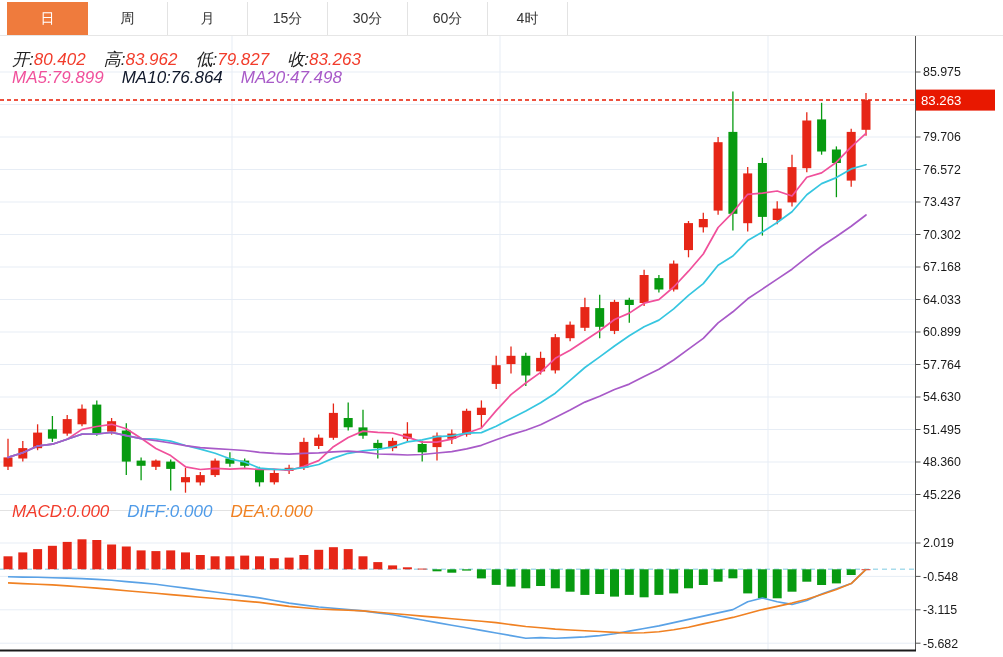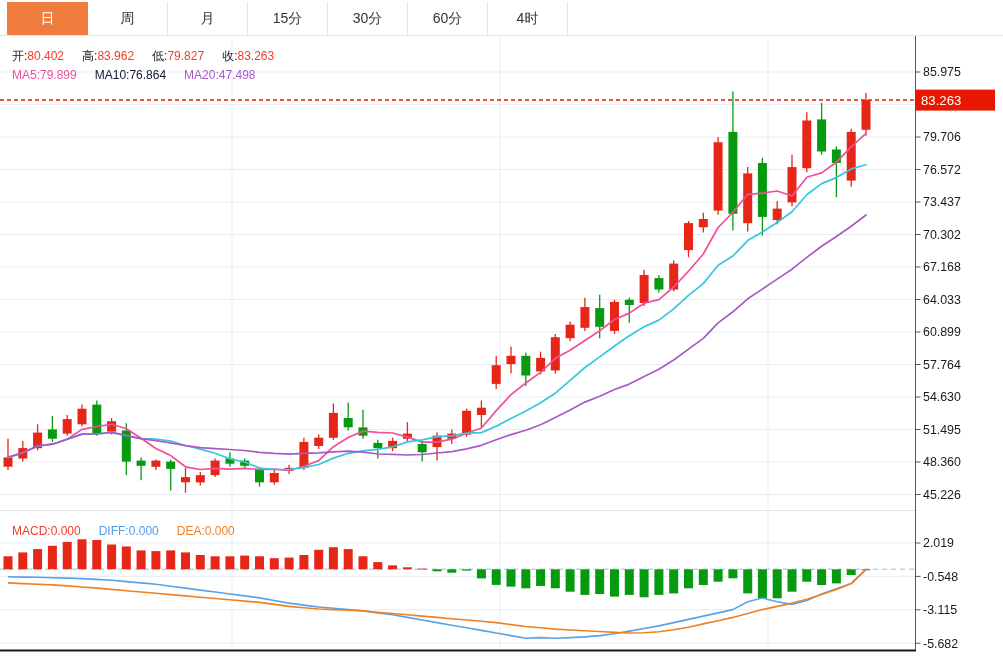--- a/index.html
+++ b/index.html
@@ -5,30 +5,30 @@
   html,body{margin:0;padding:0;background:#fff;}
   .stage{position:relative;width:1003px;height:657px;background:#fff;overflow:hidden;
          font-family:"Liberation Sans","DejaVu Sans",sans-serif;}
   #chart-svg{position:absolute;left:0;top:0;}
   .tabbar{position:absolute;left:7px;top:2px;display:flex;height:33px;z-index:5;}
   .tabbar-underline{position:absolute;left:0;top:35px;width:1003px;height:1px;background:#e6e6e6;z-index:4;}
   .tab{width:79px;height:33px;line-height:33px;text-align:center;font-size:14px;color:#333;
        background:#fff;border-right:1px solid #e3e3e3;cursor:pointer;user-select:none;}
   .tab.first{border-left:1px solid #e3e3e3;}
   .tab.active{background:#ef7b3d;color:#fff;border-color:#ef7b3d;}
-  .row{position:absolute;z-index:6;white-space:nowrap;font-size:12px;}
+  .row{position:absolute;z-index:6;white-space:nowrap;font-size:17px;font-style:italic;}
   .row .lbl{color:#222;}
   .row .val{margin-right:18px;}
   .ohlc{left:12px;top:48px;}
   .ohlc .val{color:#f23c2b;}
   .ma-row{left:12px;top:68px;}
   .ma5{color:#f0509b;text-align:right;}
   .ma10{color:#0f172a;}
   .ma20{color:#a85ac8;}
-  .macd-row{left:12px;top:524px;}
+  .macd-row{left:12px;top:502px;}
   .macd-v{color:#f23c2b;}
   .diff-v{color:#4f9be8;}
   .dea-v{color:#f08122;}
 </style>
 </head>
 <body>
 
 <div class="stage">
 
   <div class="tabbar" id="tabbar">

